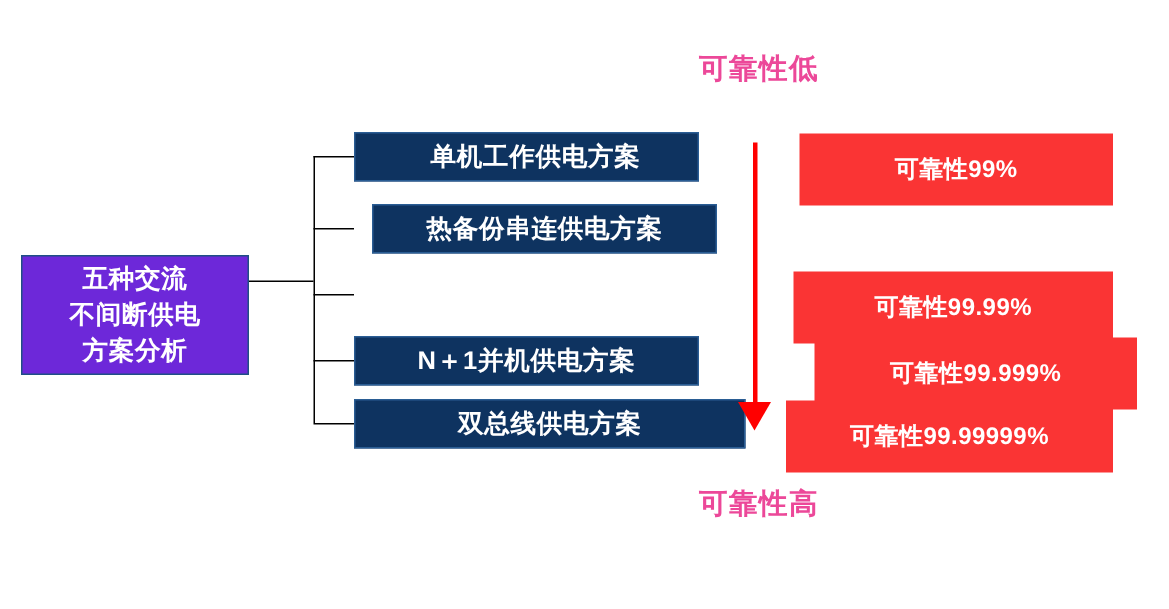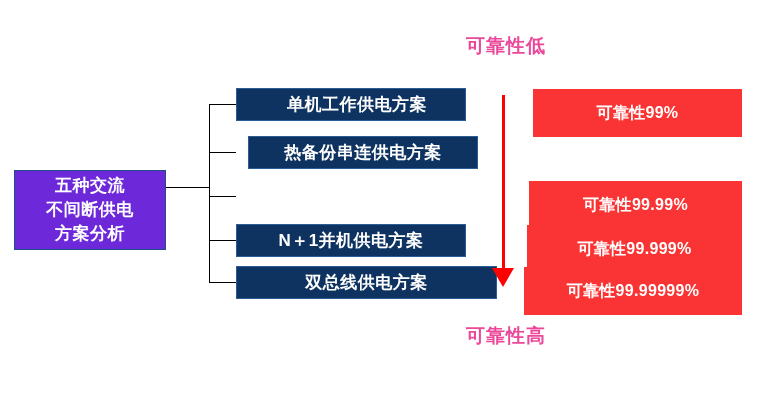--- a/index.html
+++ b/index.html
@@ -142,16 +142,16 @@
   <div class="branch-box" style="left:236px; top:224px; width:230px;">N＋1并机供电方案</div>
   <div class="branch-box" style="left:236px; top:266px; width:261px;">双总线供电方案</div>
 
   <div class="axis-label" style="left:466px; top:33px;">可靠性低</div>
   <div class="arrow-shaft"></div>
   <div class="arrow-head"></div>
   <div class="axis-label" style="left:466px; top:323px;">可靠性高</div>
 
   <div class="red-box" style="left:533px; top:89px; width:209px;">可靠性99%</div>
   <div class="red-box" style="left:529px; top:181px; width:213px;">可靠性99.99%</div>
-  <div class="red-box" style="left:527px; top:225px; width:215px;">可靠性99.999%</div>
+  <div class="red-box" style="left:543px; top:225px; width:215px;">可靠性99.999%</div>
   <div class="red-box" style="left:524px; top:267px; width:218px;">可靠性99.99999%</div>
 
 </div>
 
 </body></html>

